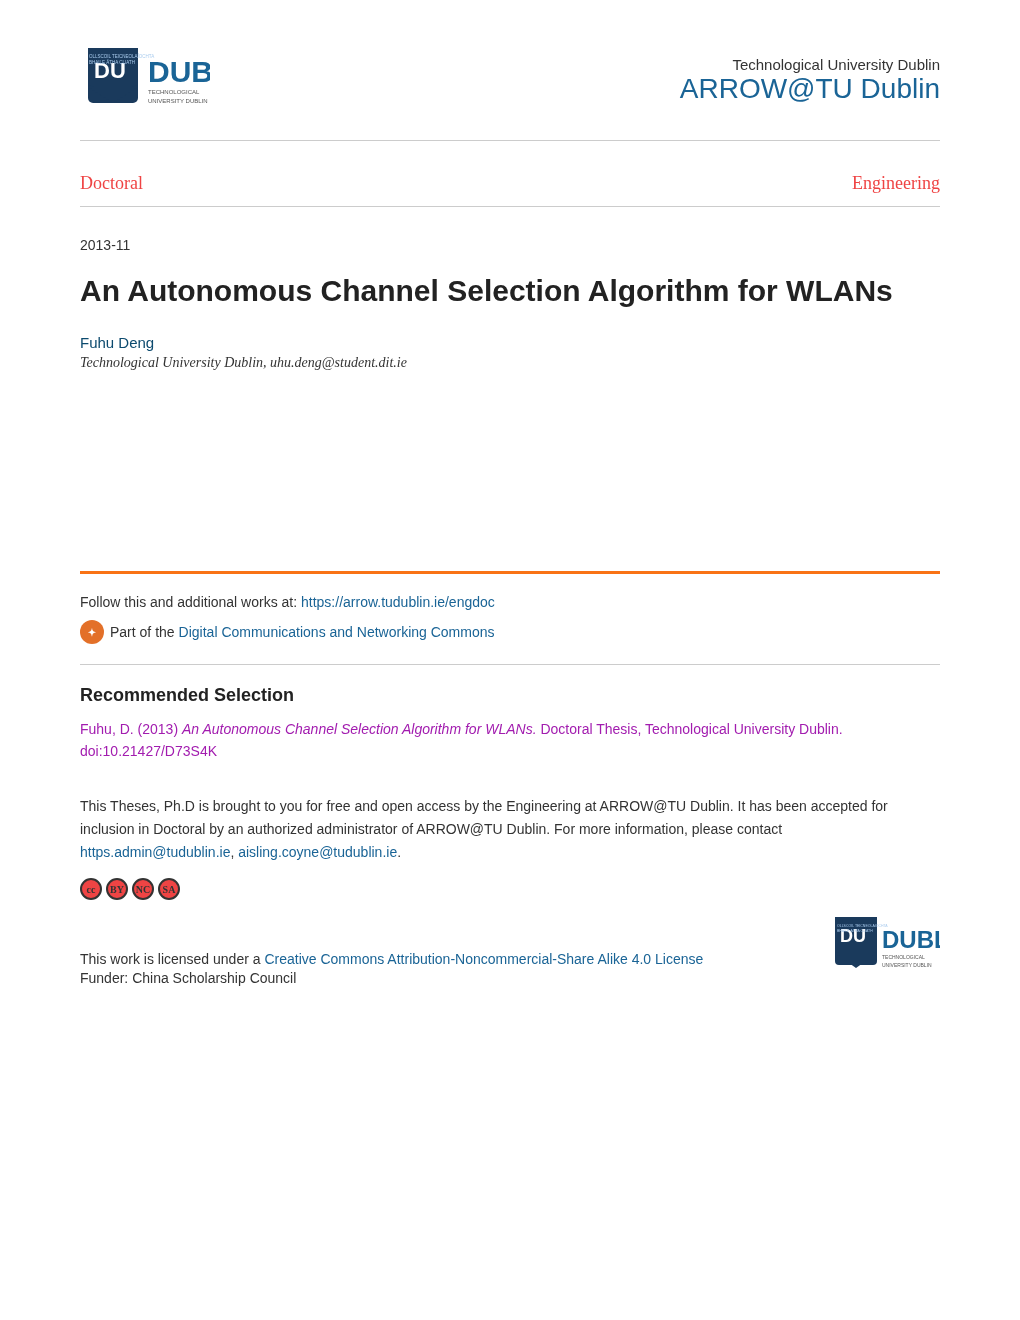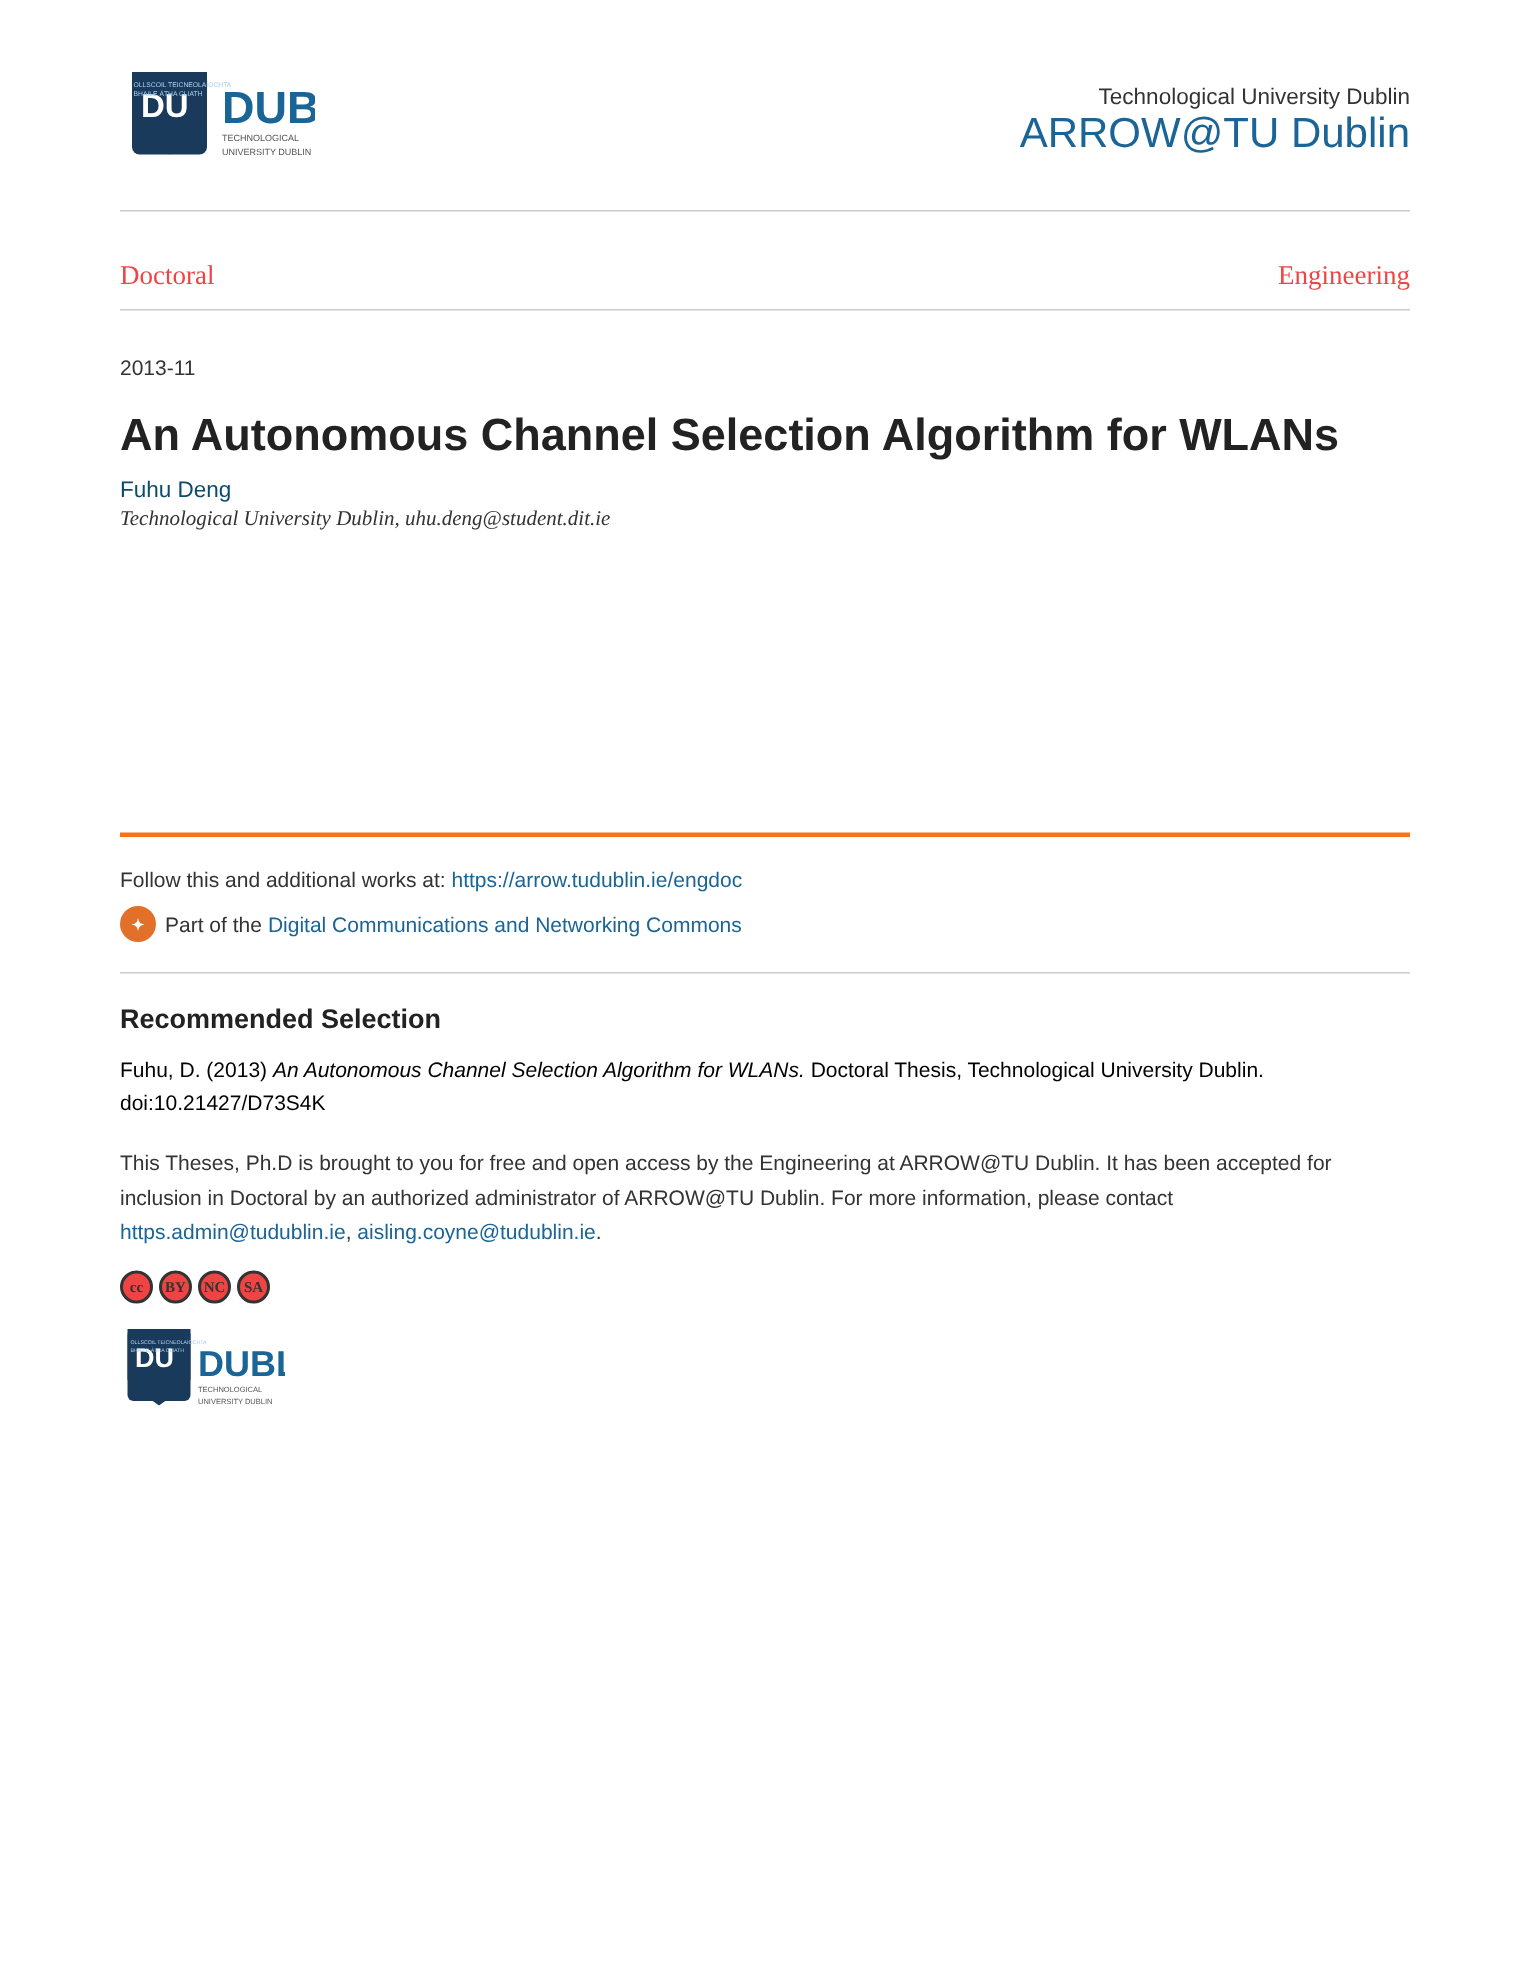--- a/index.html
+++ b/index.html
@@ -66,21 +66,21 @@
       font-family: Arial, sans-serif;
       color: #333;
       margin-bottom: 18px;
     }
     
     .doc-title {
       font-size: 30px;
       font-weight: bold;
       font-family: Arial, sans-serif;
       color: #222;
-      margin-bottom: 8px;
+      margin-bottom: 24px;
       line-height: 1.3;
     }
     
     .author-name {
       font-size: 15px;
       font-family: Arial, sans-serif;
       color: #0c4a6e;
       margin-bottom: 4px;
     }
     .author-affiliation {
@@ -139,23 +139,23 @@
     .rec-citation-title {
       font-size: 18px;
       font-weight: bold;
       font-family: Arial, sans-serif;
       color: #222;
       margin-bottom: 12px;
     }
     .rec-citation-text {
       font-size: 14px;
       font-family: Arial, sans-serif;
-      color: #000000;
+      color: #a21caf;
       line-height: 1.6;
-      margin-bottom: 17px;
+      margin-bottom: 32px;
     }
     .rec-citation-text em {
       font-style: italic;
     }
     
     .body-text {
       font-size: 14px;
       font-family: Arial, sans-serif;
       color: #333;
       line-height: 1.65;
@@ -302,20 +302,26 @@
       <div class="cc-icons-row">
         <div class="cc-circle">cc</div>
         <div class="cc-circle">BY</div>
         <div class="cc-circle">NC</div>
         <div class="cc-circle">SA</div>
       </div>
     </div>
   </div>
 
   <div class="bottom-area">
+    <div class="bottom-left">
+      <div class="cc-work-licensed">
+        <span>This work is licensed under a </span><a href="#">Creative Commons Attribution-Noncommercial-Share Alike 4.0 License</a>
+      </div>
+      <div class="funder">Funder: China Scholarship Council</div>
+    </div>
 
     <div>
       <svg class="bottom-logo" viewBox="0 0 110 70">
         <rect x="5" y="5" width="42" height="48" rx="4" ry="4" fill="#1a3a5c"></rect>
         <polygon points="26,52 5,39 5,5 47,5 47,39" fill="#1a3a5c"></polygon>
         <polygon points="26,56 5,41 47,41" fill="#1a3a5c"></polygon>
         <text x="10" y="30" font-family="Arial" font-weight="900" font-size="18" fill="white">DU</text>
         <text x="7" y="15" font-family="Arial" font-size="3.5" fill="#aaccee">OLLSCOIL TEICNEOLAÍOCHTA</text>
         <text x="7" y="20" font-family="Arial" font-size="3.5" fill="#aaccee">BHAILE ÁTHA CLIATH</text>
         <text x="52" y="36" font-family="Arial" font-weight="900" font-size="24" fill="#1a6496">DUBLIN</text>

